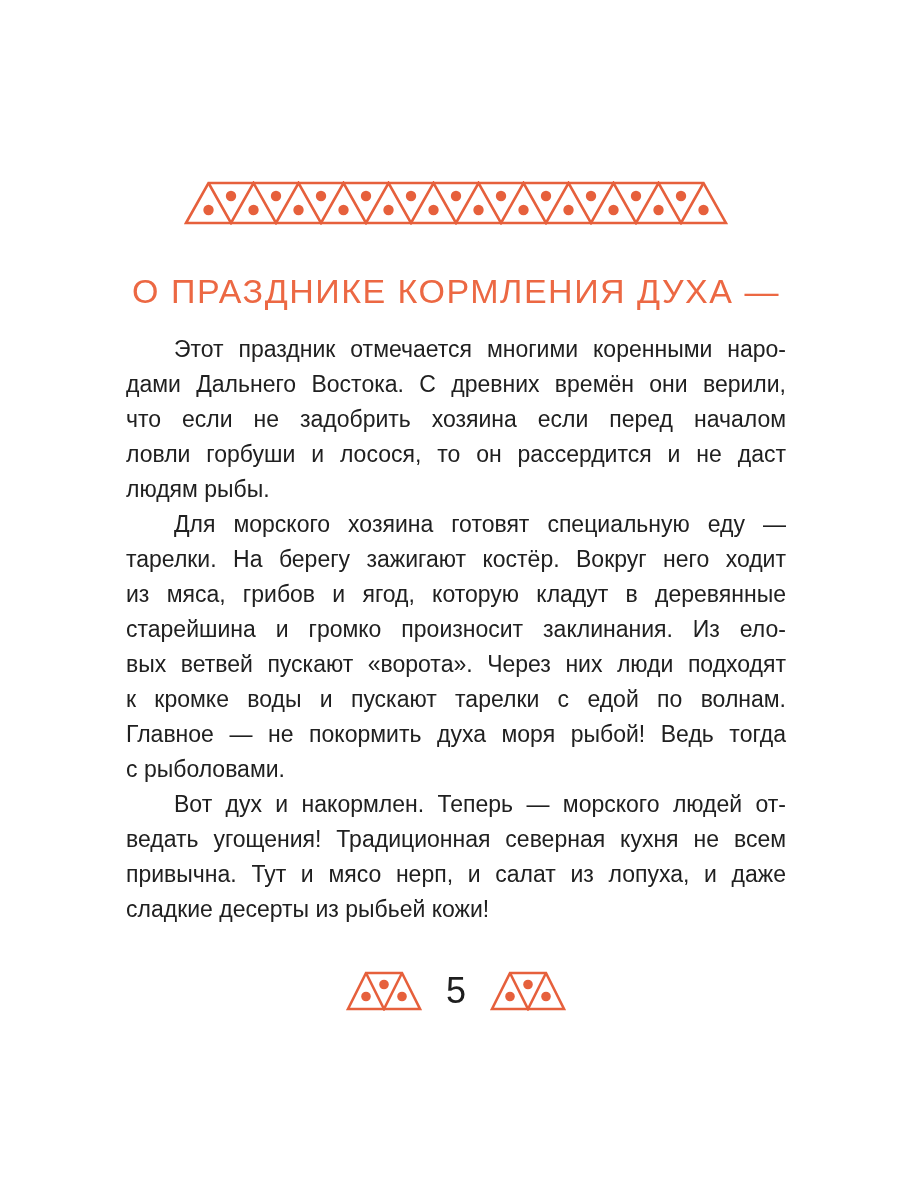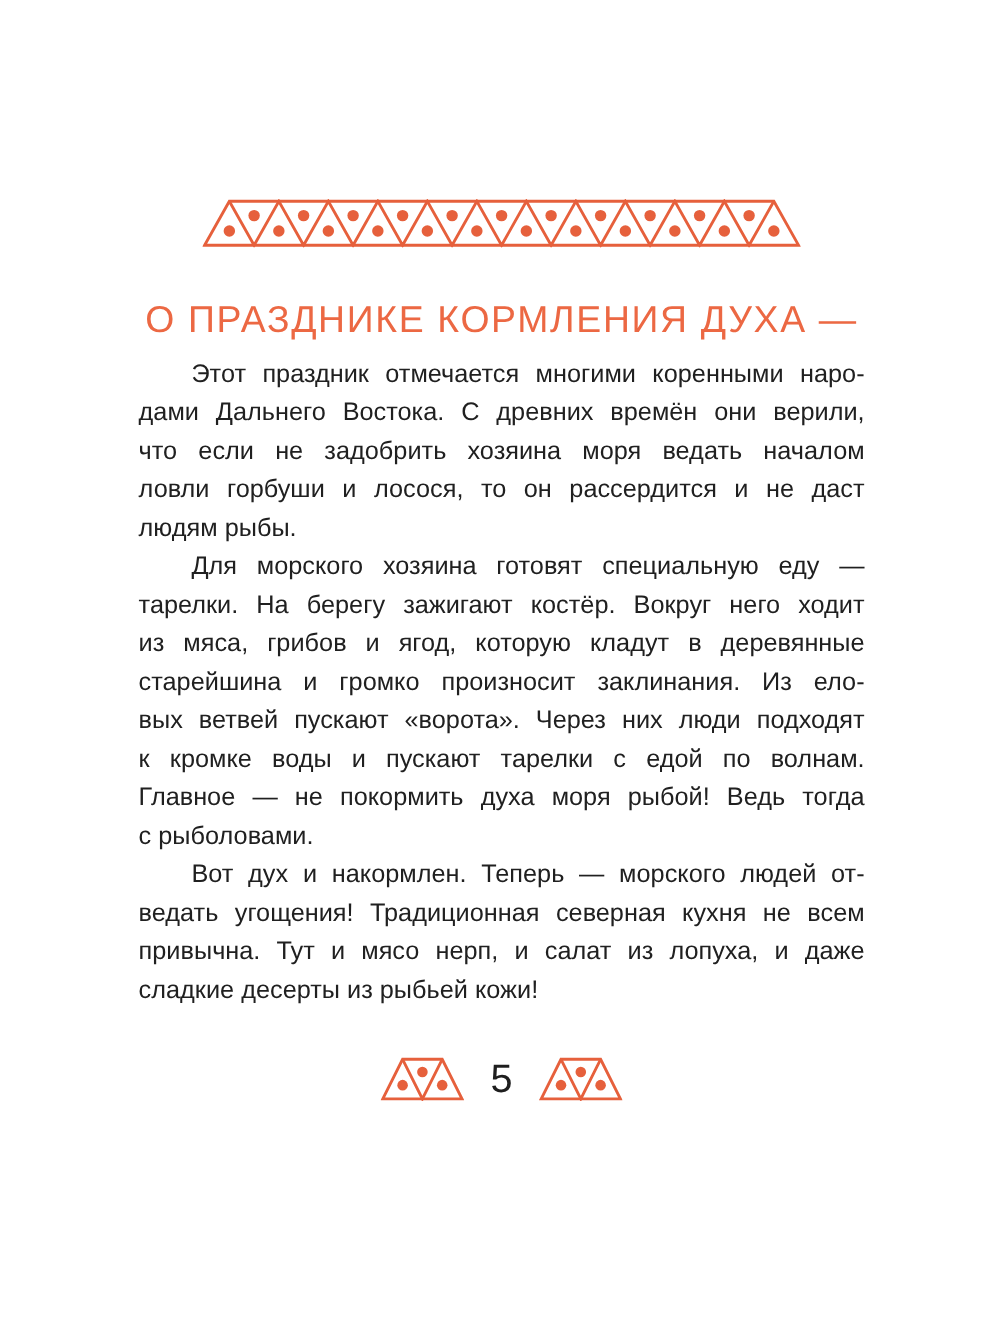--- a/index.html
+++ b/index.html
@@ -32,21 +32,21 @@
     font-weight:normal;
     font-size:34px;
     line-height:49px;
     letter-spacing:1.5px;
     white-space:nowrap;
   }
   .t-line{display:block;}
 
   
   .body-text{
-    margin-top:6px;
+    margin-top:16px;
     font-size:23px;
     line-height:35px;
     color:var(--text-color);
   }
   .line{text-align:justify;text-align-last:justify;}
   .line.first{text-indent:48px;}
   .line.plast{text-align-last:left;}
 
   
   .footer{margin-top:44px;display:flex;justify-content:center;align-items:center;gap:24px;}
@@ -88,21 +88,21 @@
     </svg>
 
     <h1 class="chapter-title">
       <span class="t-line">О ПРАЗДНИКЕ КОРМЛЕНИЯ ДУХА —</span>
     </h1>
 
     <section class="body-text">
       <div class="para">
         <div class="line first">Этот праздник отмечается многими коренными наро-</div>
         <div class="line">дами Дальнего Востока. С древних времён они верили,</div>
-        <div class="line">что если не задобрить хозяина моря ведать началом</div>
+        <div class="line">что если не задобрить хозяина если перед началом</div>
         <div class="line">ловли горбуши и лосося, то он рассердится и не даст</div>
         <div class="line plast">людям рыбы.</div>
       </div>
       <div class="para">
         <div class="line first">Для морского хозяина готовят специальную еду —</div>
         <div class="line">тарелки. На берегу зажигают костёр. Вокруг него ходит</div>
         <div class="line">из мяса, грибов и ягод, которую кладут в деревянные</div>
         <div class="line">старейшина и громко произносит заклинания. Из ело-</div>
         <div class="line">вых ветвей пускают «ворота». Через них люди подходят</div>
         <div class="line">к кромке воды и пускают тарелки с едой по волнам.</div>

